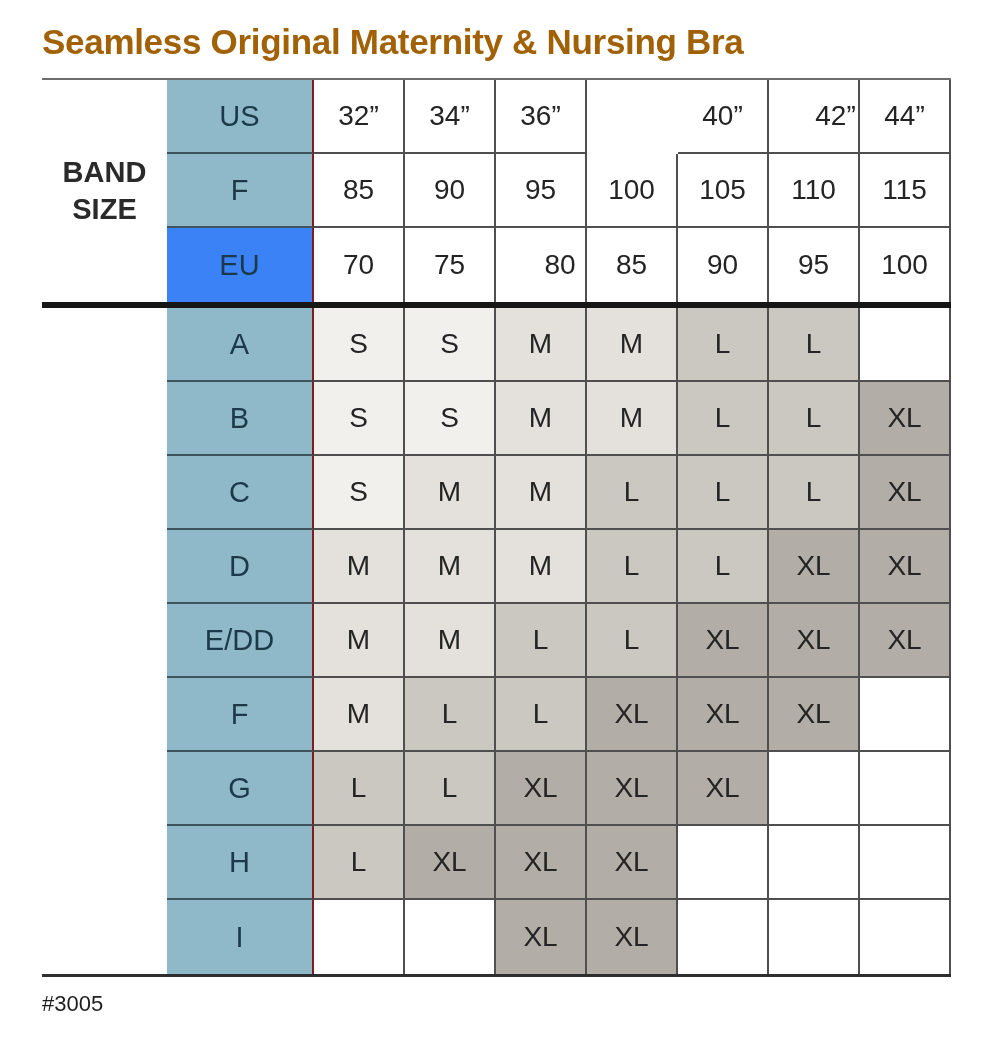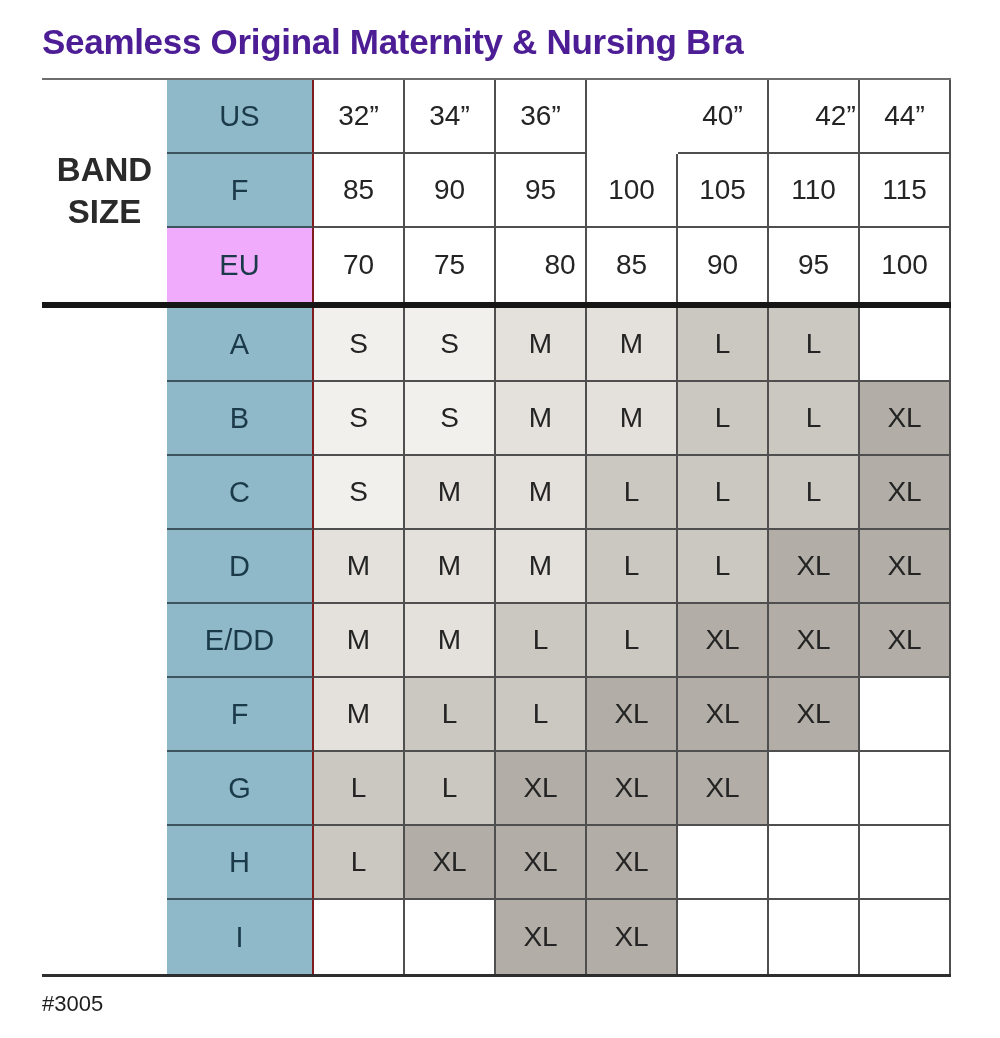--- a/index.html
+++ b/index.html
@@ -13,21 +13,21 @@
     width: 1000px;
     height: 1038px;
     background: #ffffff;
     overflow: hidden;
   }
   .title {
     margin: 22px 8px 16px 42px;
     font-size: 35px;
     font-weight: 600;
     letter-spacing: -0.3px;
-    color: #4c1d95;
+    color: #a16207;
   }
   .size-table {
     margin-left: 42px;
     width: 909px;
     display: grid;
     grid-template-columns: 125px 147px repeat(7, 91px);
     grid-template-rows: repeat(3, 74px) 6px repeat(9, 74px);
     border-top: 2px solid #6e6e6e;
     border-bottom: 3px solid #2e2e2e;
   }
@@ -47,21 +47,21 @@
     font-size: 29px;
     border-right: 2px solid #7f1d1d;
     border-bottom: 2px solid #3d545e;
   }
   .section-label {
     box-sizing: border-box;
     display: flex;
     align-items: center;
     justify-content: center;
     text-align: center;
-    font-size: 33px;
+    font-size: 29px;
     font-weight: bold;
     line-height: 1.28;
     color: #2a2a2a;
     padding: 14px 10px;
   }
   .divider {
     grid-column: 1 / -1;
     background: #161616;
   }
   .no-bb { border-bottom: none; }
@@ -86,21 +86,21 @@
       <div class="cell" style="grid-area: 1 / 8; padding-left: 44px;">42”</div>
       <div class="cell" style="grid-area: 1 / 9;">44”</div>
       <div class="cell hdr" style="grid-area: 2 / 2; background: rgb(143, 184, 200);">F</div>
       <div class="cell" style="grid-area: 2 / 3;">85</div>
       <div class="cell" style="grid-area: 2 / 4;">90</div>
       <div class="cell" style="grid-area: 2 / 5;">95</div>
       <div class="cell" style="grid-area: 2 / 6;">100</div>
       <div class="cell" style="grid-area: 2 / 7;">105</div>
       <div class="cell" style="grid-area: 2 / 8;">110</div>
       <div class="cell" style="grid-area: 2 / 9;">115</div>
-      <div class="cell hdr no-bb" style="grid-area: 3 / 2; background: #f0abfc;">EU</div>
+      <div class="cell hdr no-bb" style="grid-area: 3 / 2; background: #3b82f6;">EU</div>
       <div class="cell no-bb" style="grid-area: 3 / 3;">70</div>
       <div class="cell no-bb" style="grid-area: 3 / 4;">75</div>
       <div class="cell no-bb" style="grid-area: 3 / 5; padding-left: 39px;">80</div>
       <div class="cell no-bb" style="grid-area: 3 / 6;">85</div>
       <div class="cell no-bb" style="grid-area: 3 / 7;">90</div>
       <div class="cell no-bb" style="grid-area: 3 / 8;">95</div>
       <div class="cell no-bb" style="grid-area: 3 / 9;">100</div>
       <div class="divider" style="grid-row: 4; background: rgb(22, 22, 22);"></div>
       <div class="cell hdr" style="grid-area: 5 / 2; background: rgb(143, 184, 200);">A</div>
       <div class="cell" style="grid-area: 5 / 3; background: rgb(242, 240, 237);">S</div>

